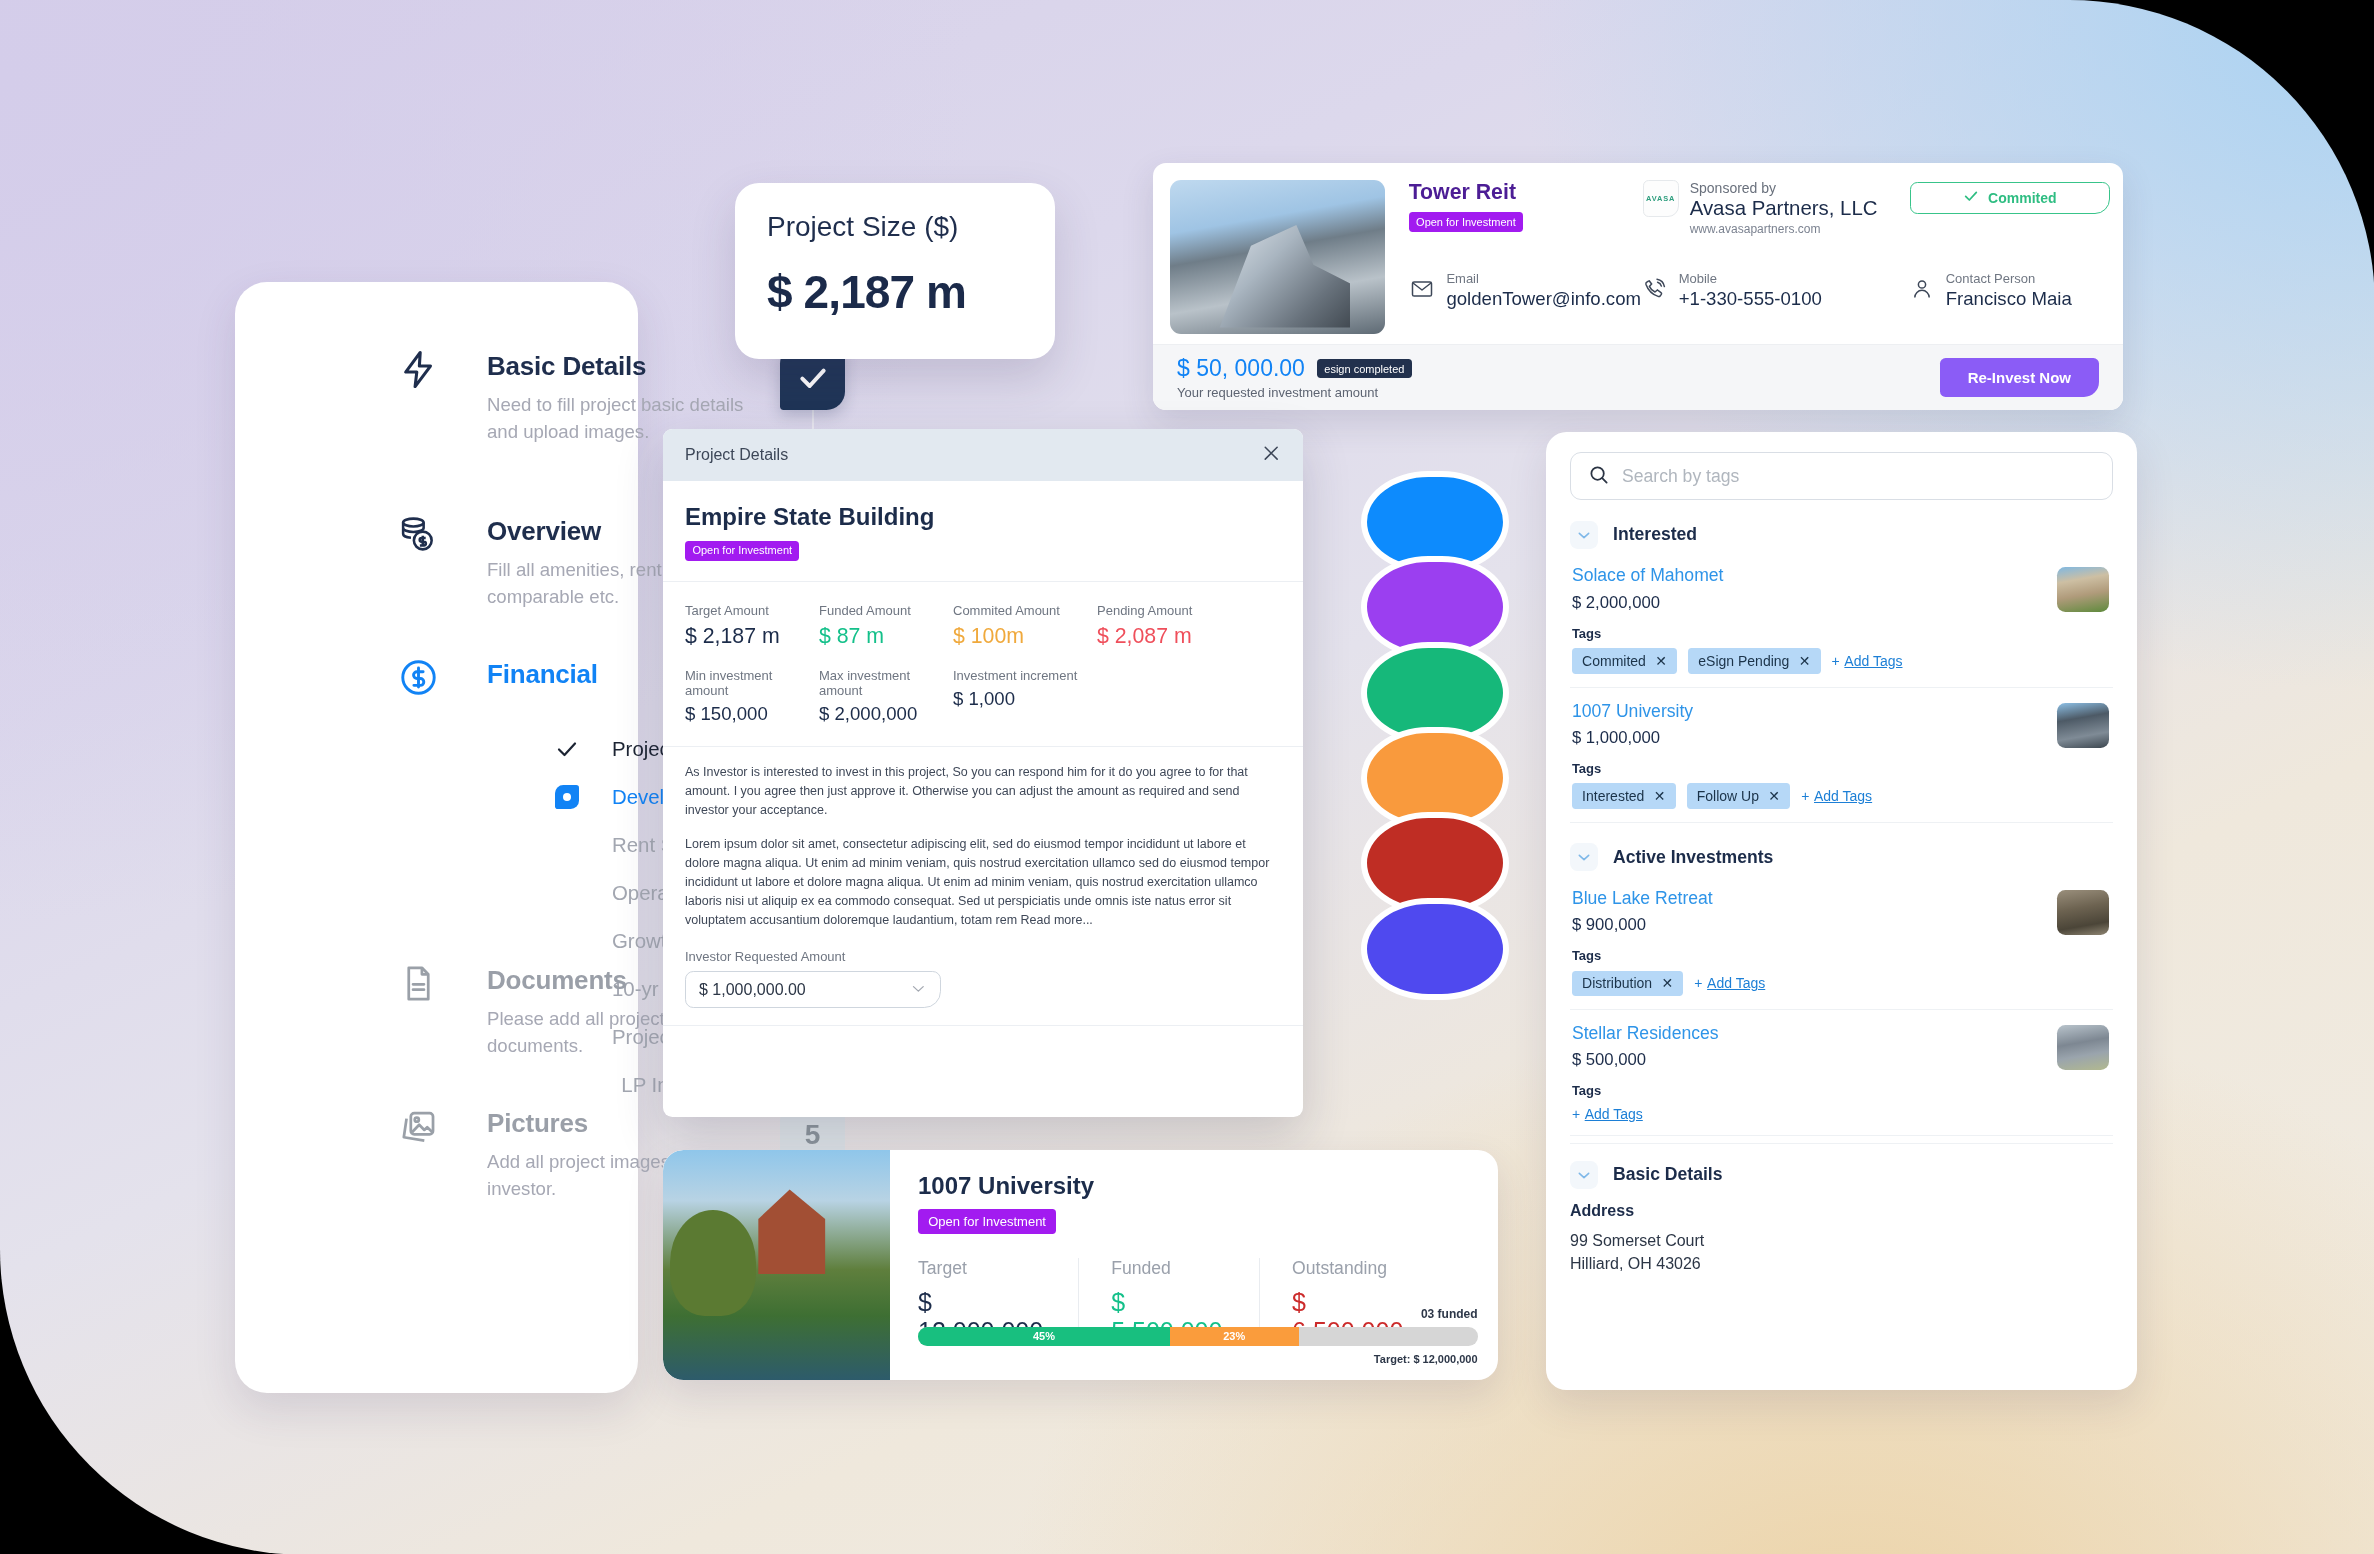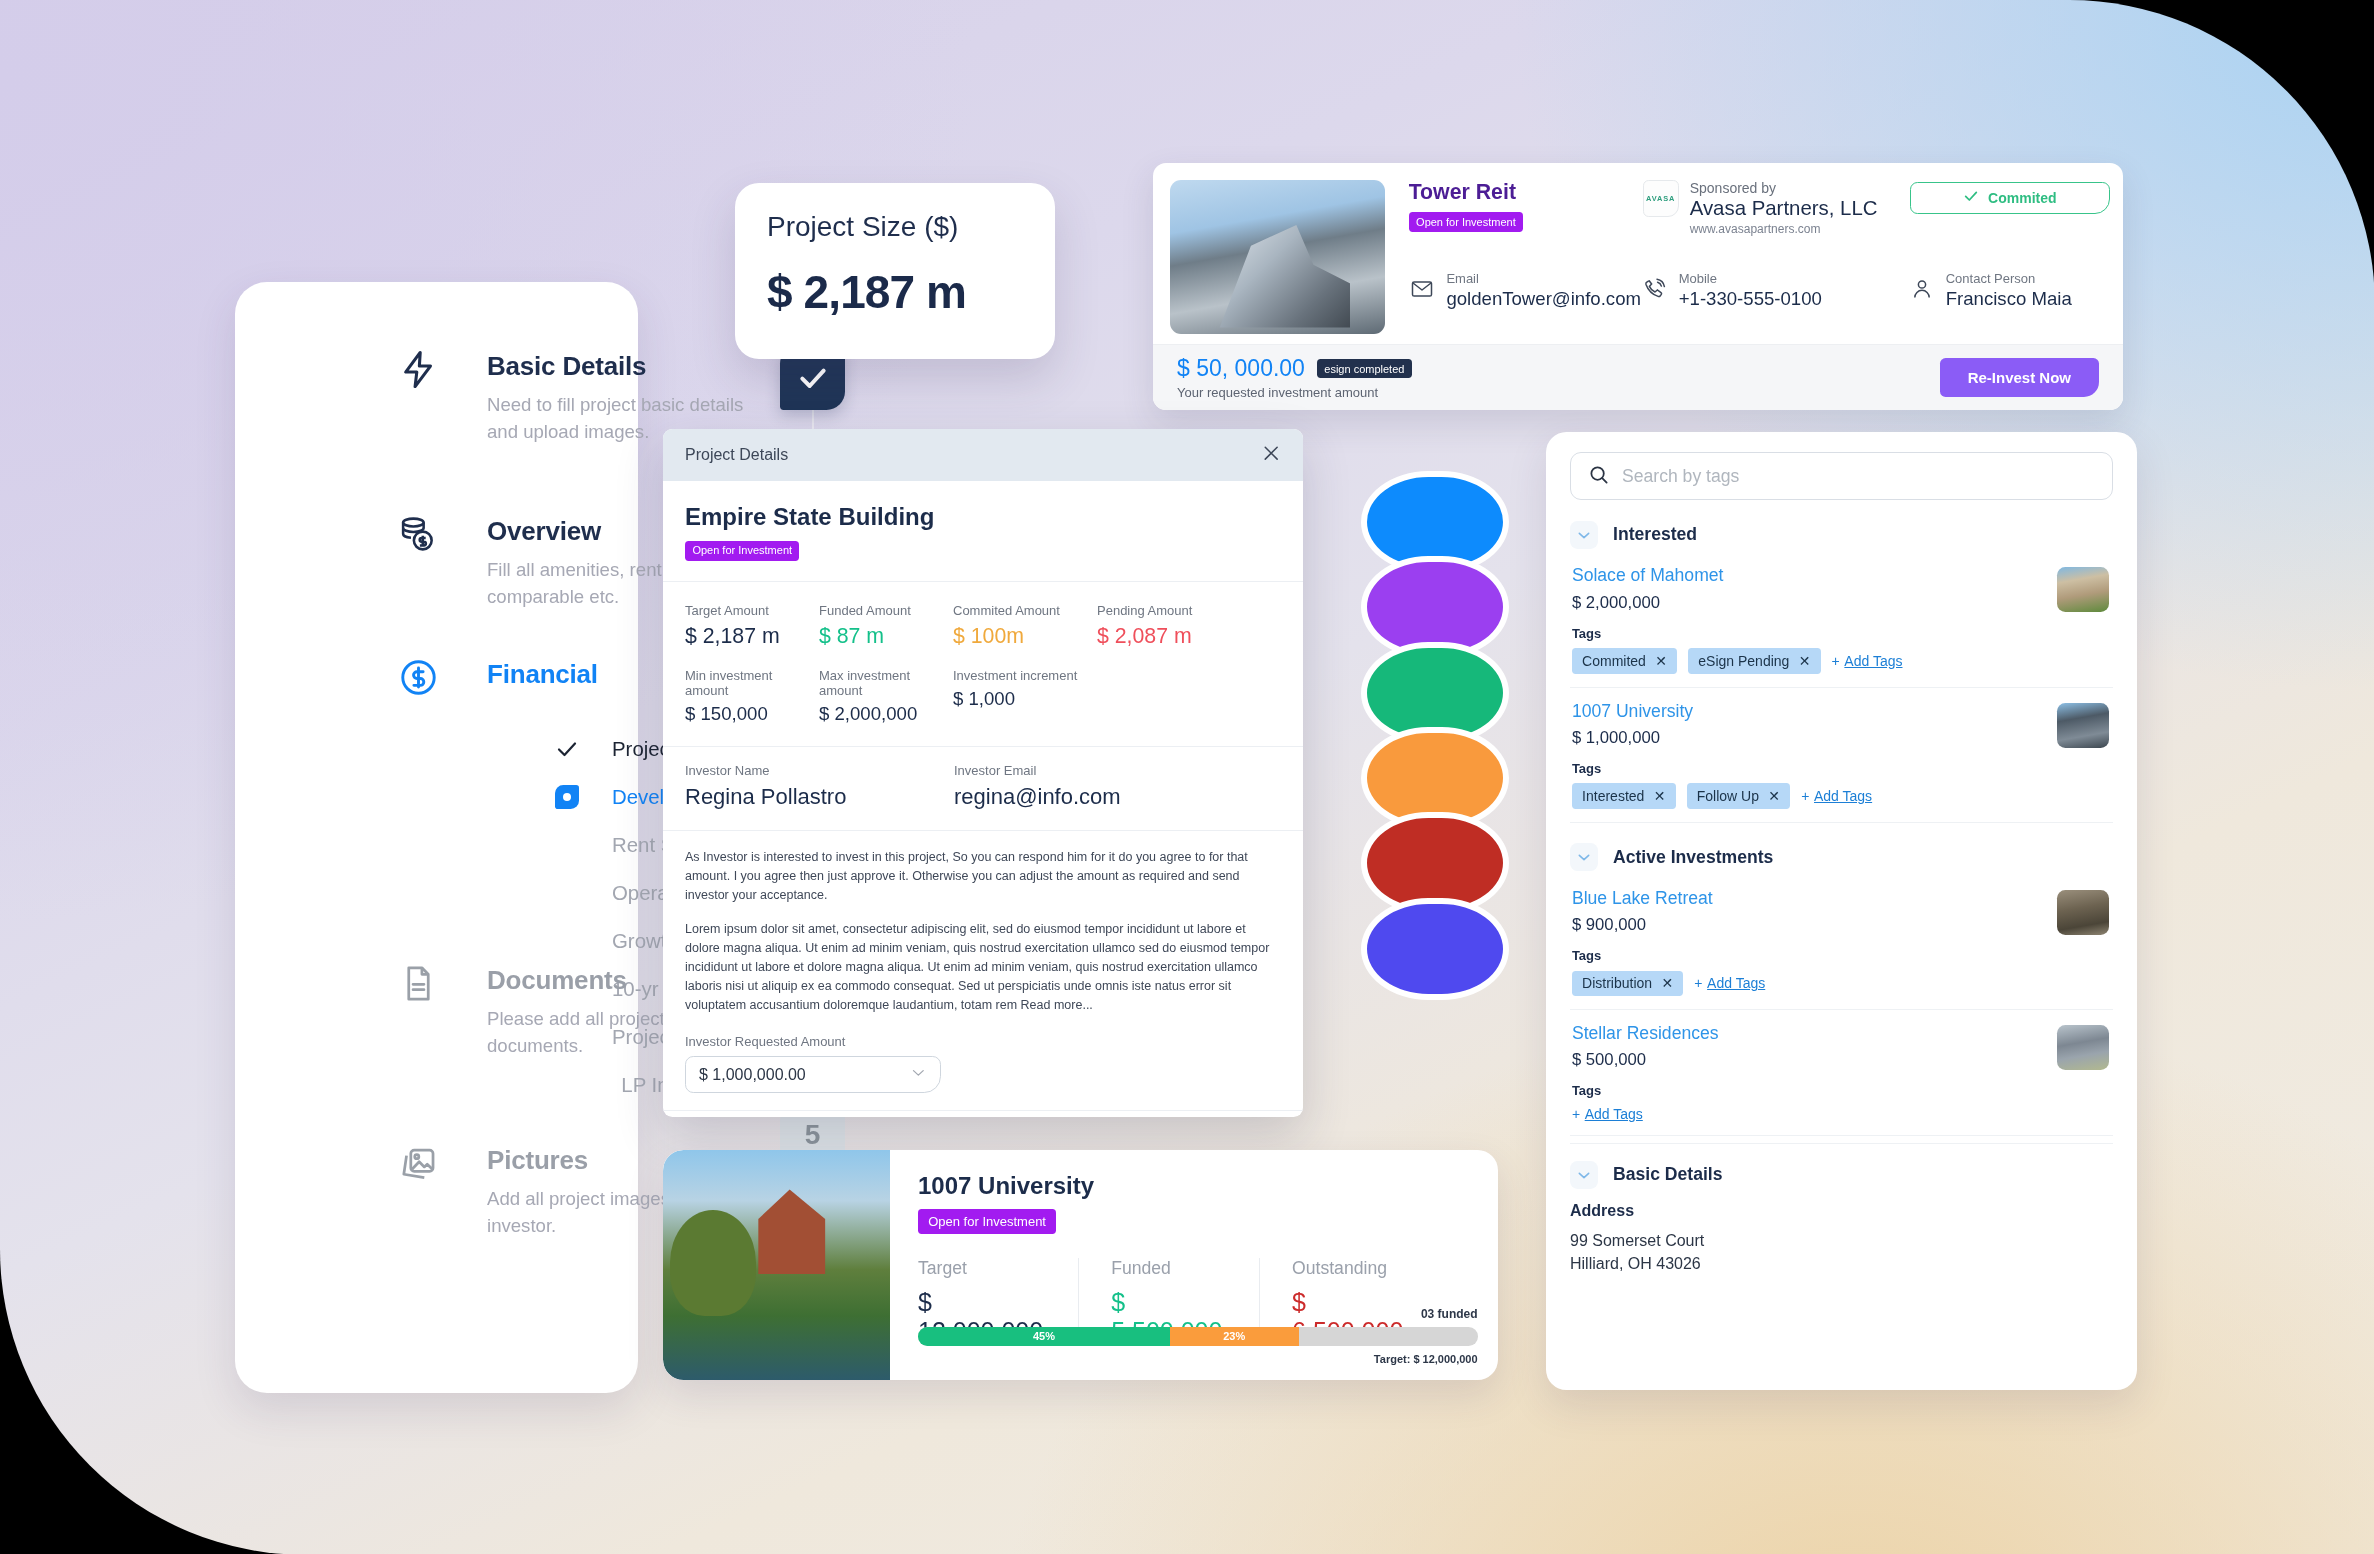--- a/index.html
+++ b/index.html
@@ -270,21 +270,21 @@
             <path d="M14 2.8H6.3v18.4h11.4V6.6z"></path>
             <path d="M14 2.8v3.8h3.7"></path>
             <path d="M8.8 12.5h6.4M8.8 15.6h6.4" stroke-linecap="round"></path>
           </svg>
       </div>
       <div class="stitle muted">Documents</div>
       <div class="sdesc">Please add all project documents.</div>
     </div>
     <div class="badge grey" style="top:677px;">4</div>
 
-    <div class="step" style="top:826px;margin-top:37px;">
+    <div class="step" style="top:826px;">
       <div class="stepicon">
         <svg viewBox="0 0 24 24" fill="none" stroke="#9aa0a8" stroke-width="1.6" stroke-linejoin="round">
             <rect x="7.5" y="4.2" width="13" height="12.4" rx="2"></rect>
             <circle cx="11" cy="8" r="1.2"></circle>
             <path d="M8.2 15.4 12.4 11l3 3 1.7-1.6 3.2 3.1"></path>
             <path d="M5 7.4 3.4 18.3l12 2"></path>
           </svg>
       </div>
       <div class="stitle muted">Pictures</div>
       <div class="sdesc">Add all project images for investor.</div>
@@ -427,32 +427,20 @@
           <div class="g-lbl">Max investment amount</div>
           <div class="inv-val" style="font-size:18.6px;">$ 2,000,000</div>
         </div>
         <div>
           <div class="g-lbl">Investment increment</div>
           <div class="inv-val" style="font-size:18.6px;">$ 1,000</div>
         </div>
       </div>
     </div>
 
-    <div class="msec mbody" style="padding-top:16.7px;padding-bottom:20.4px;">
-      <div style="display:flex;">
-        <div style="width:269px;">
-          <div class="inv-lbl">Investor Name</div>
-          <div class="inv-val">Regina Pollastro</div>
-        </div>
-        <div>
-          <div class="inv-lbl">Investor Email</div>
-          <div class="inv-val">regina@info.com</div>
-        </div>
-      </div>
-    </div>
 
     <div class="msec mbody" style="padding-top:16.7px;padding-bottom:18.6px;">
       <p class="para">As Investor is interested to invest in this project, So you can respond him for it do you agree to for that amount. I you agree then just approve it. Otherwise you can adjust the amount as required and send investor your acceptance.</p>
       <p class="para">Lorem ipsum dolor sit amet, consectetur adipiscing elit, sed do eiusmod tempor incididunt ut labore et dolore magna aliqua. Ut enim ad minim veniam, quis nostrud exercitation ullamco sed do eiusmod tempor incididunt ut labore et dolore magna aliqua. Ut enim ad minim veniam, quis nostrud exercitation ullamco laboris nisi ut aliquip ex ea commodo consequat. Sed ut perspiciatis unde omnis iste natus error sit voluptatem accusantium doloremque laudantium, totam rem Read more...</p>
     </div>
 
     <div class="mbody" style="padding-bottom:16.7px;">
       <div class="ilabel">Investor Requested Amount</div>
       <div class="iwrap">
         <span>$ 1,000,000.00</span>

